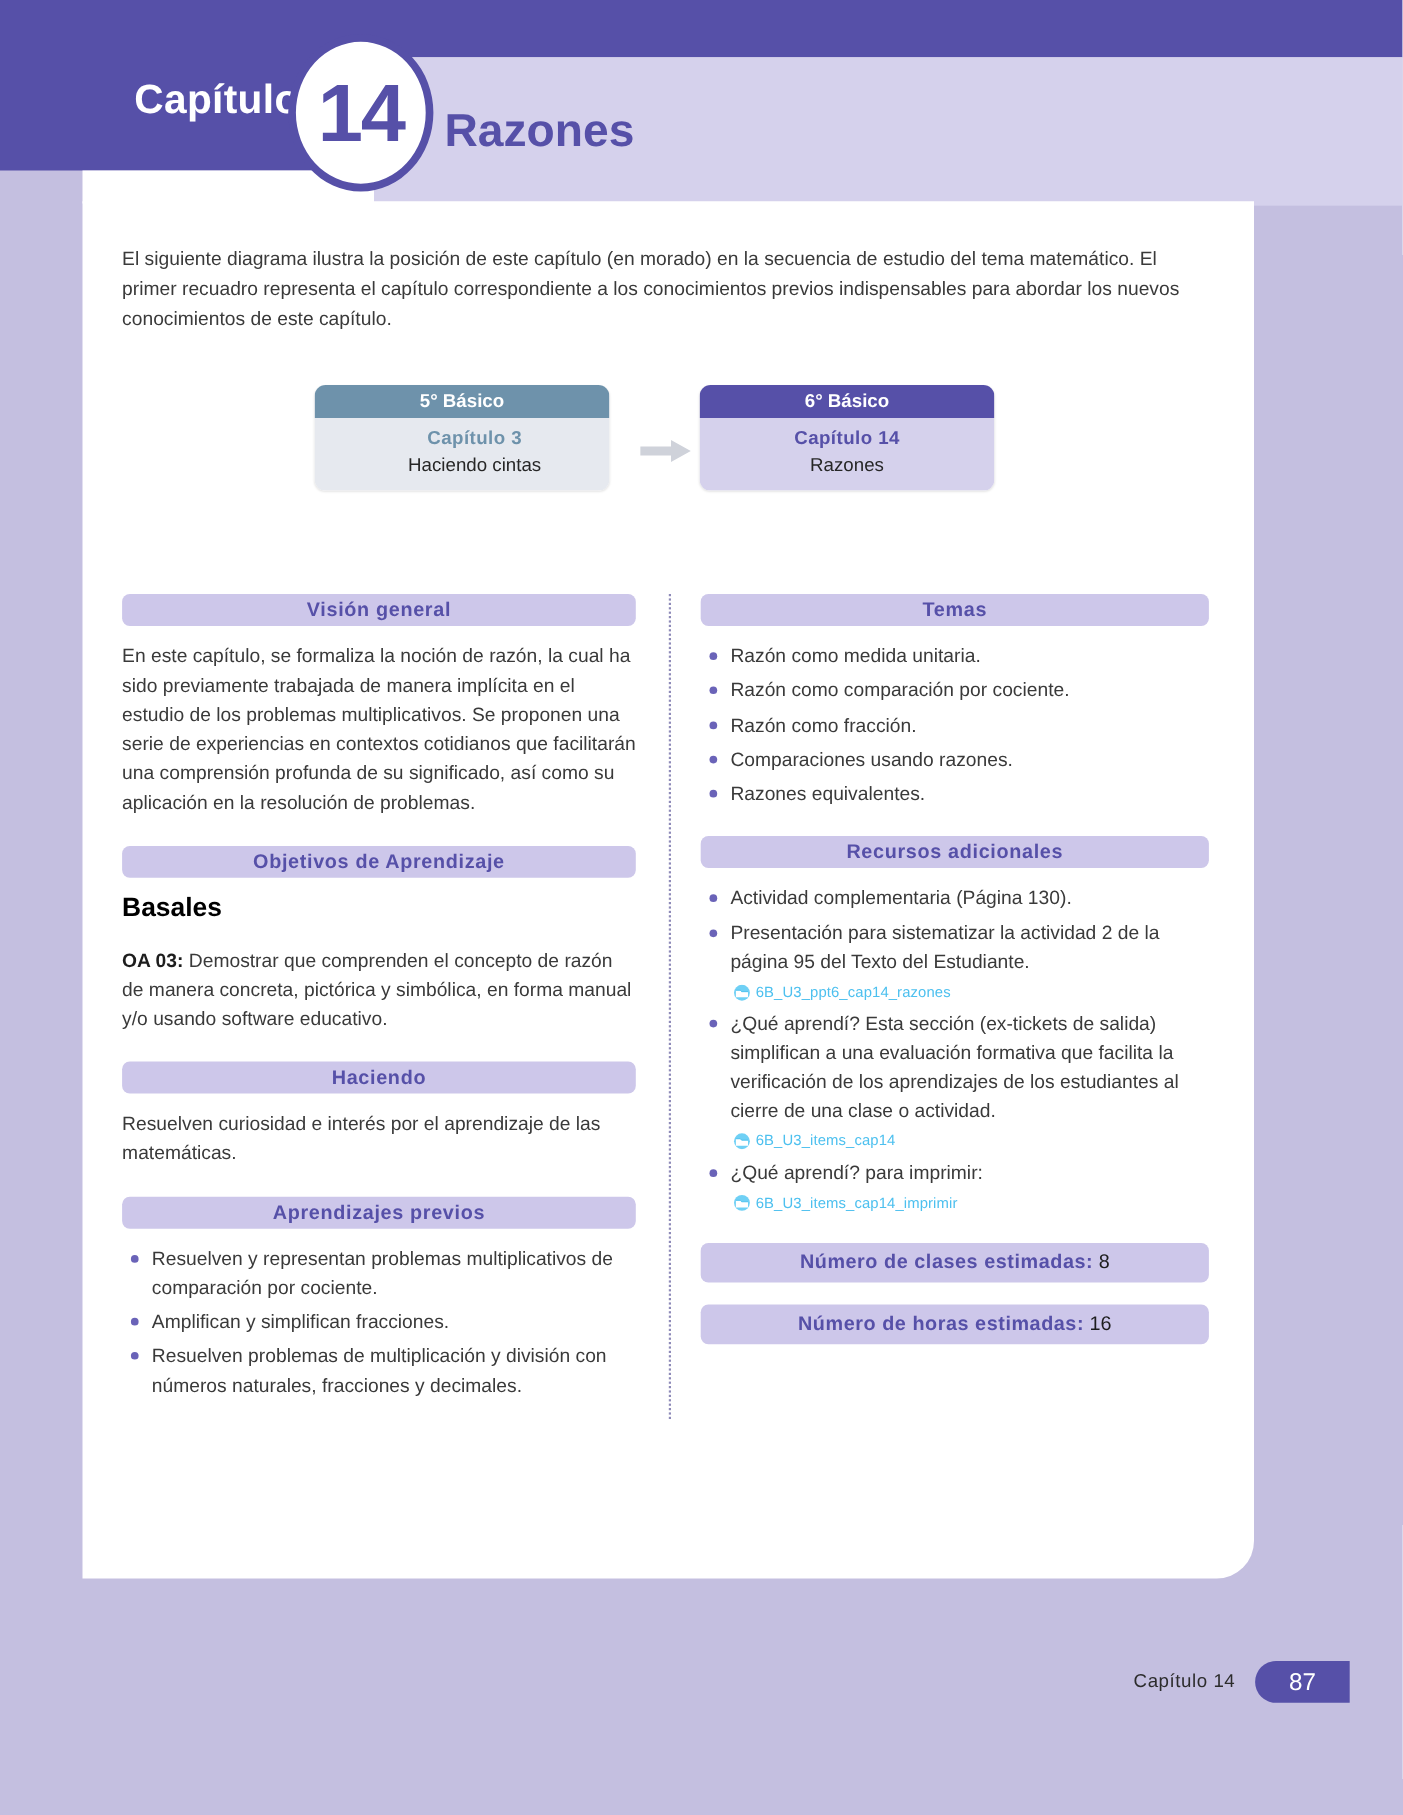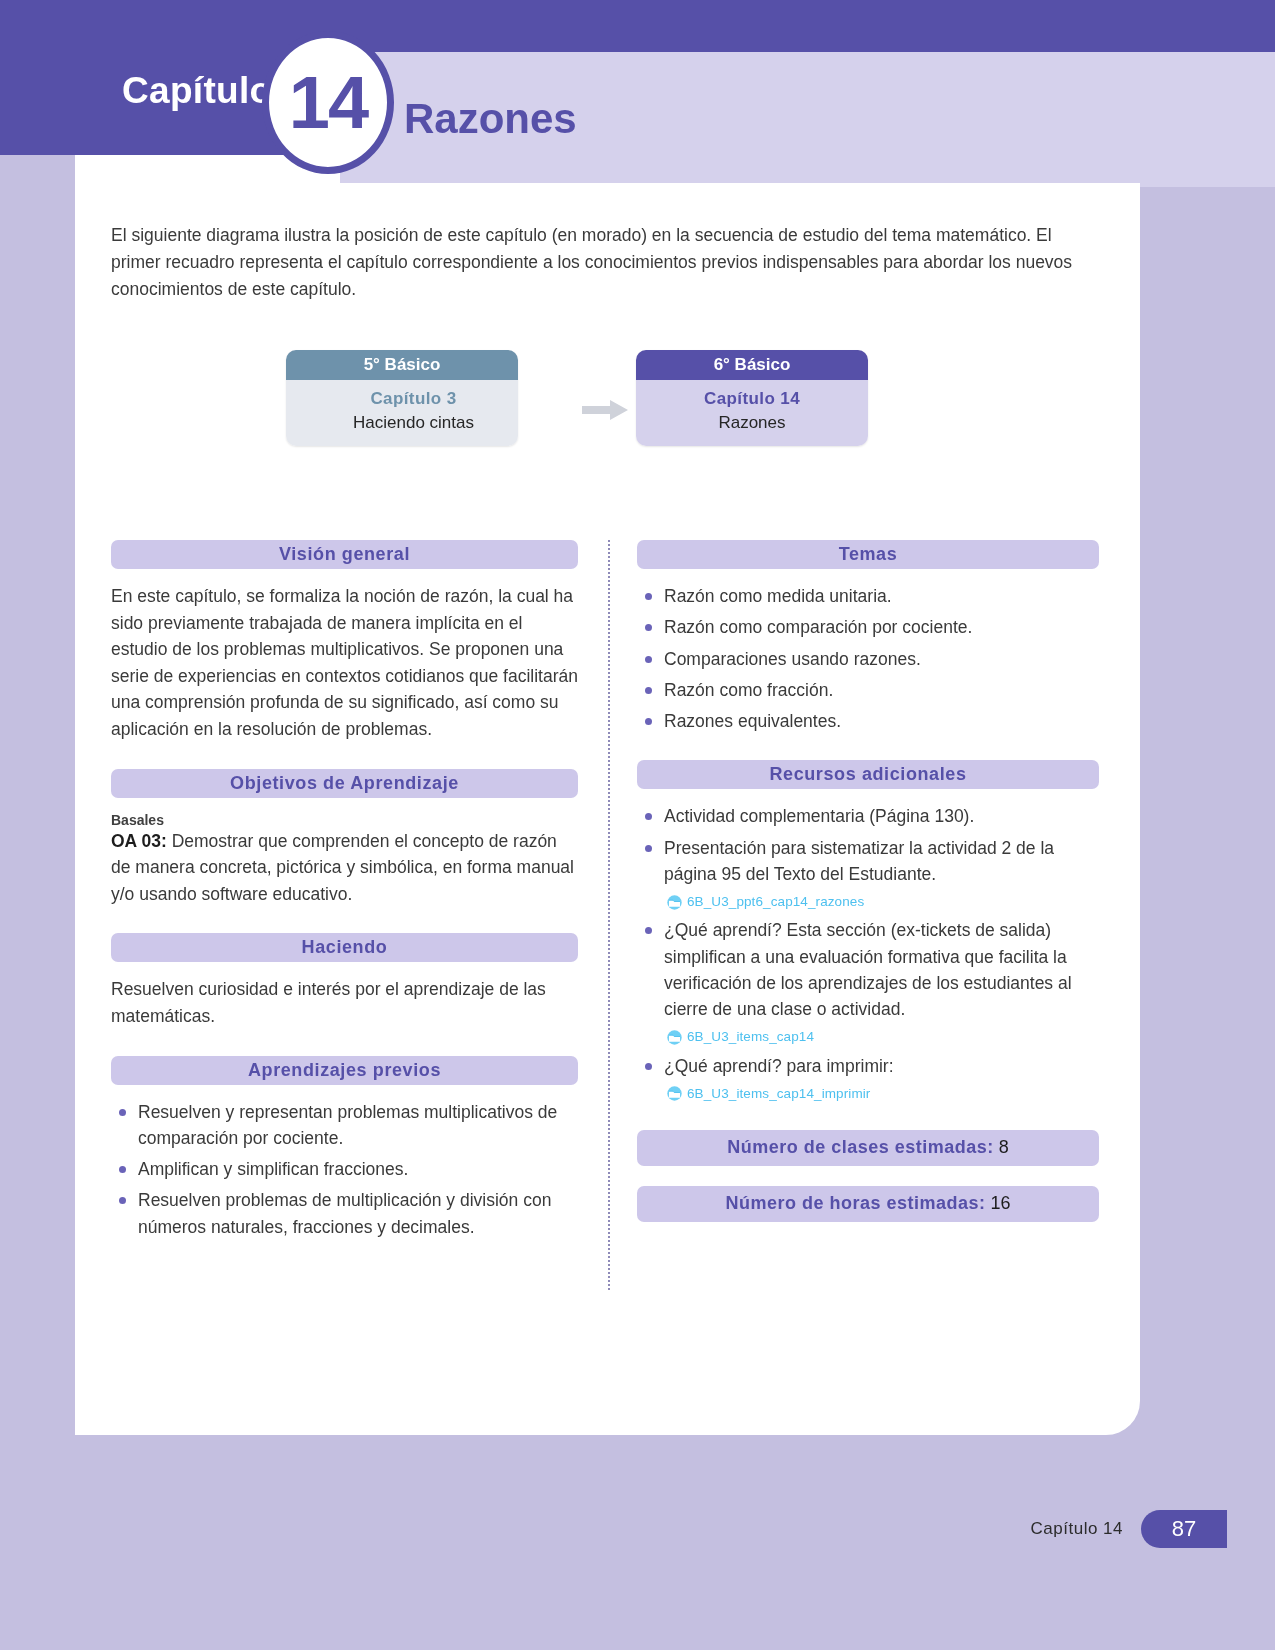--- a/index.html
+++ b/index.html
@@ -123,21 +123,21 @@
   .seq-wrap {
     position: absolute;
     left: 286px;
     top: 350px;
     width: 640px;
     height: 115px;
   }
   .seq-box {
     position: absolute;
     top: 0;
-    width: 232px;
+    width: 268px;
     border-radius: 10px;
     overflow: hidden;
     box-shadow: 0 1px 2px rgba(0,0,0,0.10);
   }
   .seq-box.left  { left: 0; }
   .seq-box.right { left: 350px; }
 
   .seq-head {
     height: 30px;
     line-height: 30px;
@@ -215,24 +215,24 @@
   }
 
   .body-text {
     font-size: 17.5px;
     line-height: 1.52;
     color: #3a3a3a;
     margin-bottom: 26px;
   }
 
   .sub-label {
-    font-size: 14px;
-    font-weight: bold;
-    color: #404040;
-    margin-bottom: 0;
+    font-size: 24px;
+    font-weight: bold;
+    color: #000000;
+    margin-bottom: 20px;
   }
 
   .oa-text {
     font-size: 17.5px;
     line-height: 1.52;
     color: #3a3a3a;
     margin-bottom: 26px;
   }
   .oa-code { font-weight: bold; color: #1d1d1d; }
 
@@ -392,22 +392,22 @@
   </ul>
 
 </div>
 
 <div class="col-right">
 
   <div class="section-bar">Temas</div>
   <ul class="bullets">
     <li>Razón como medida unitaria.</li>
     <li>Razón como comparación por cociente.</li>
+    <li>Razón como fracción.</li>
     <li>Comparaciones usando razones.</li>
-    <li>Razón como fracción.</li>
     <li>Razones equivalentes.</li>
   </ul>
 
   <div class="section-bar">Recursos adicionales</div>
   <ul class="bullets">
 
     <li>
       <span>Actividad complementaria (Página 130).</span>
     </li>
 

